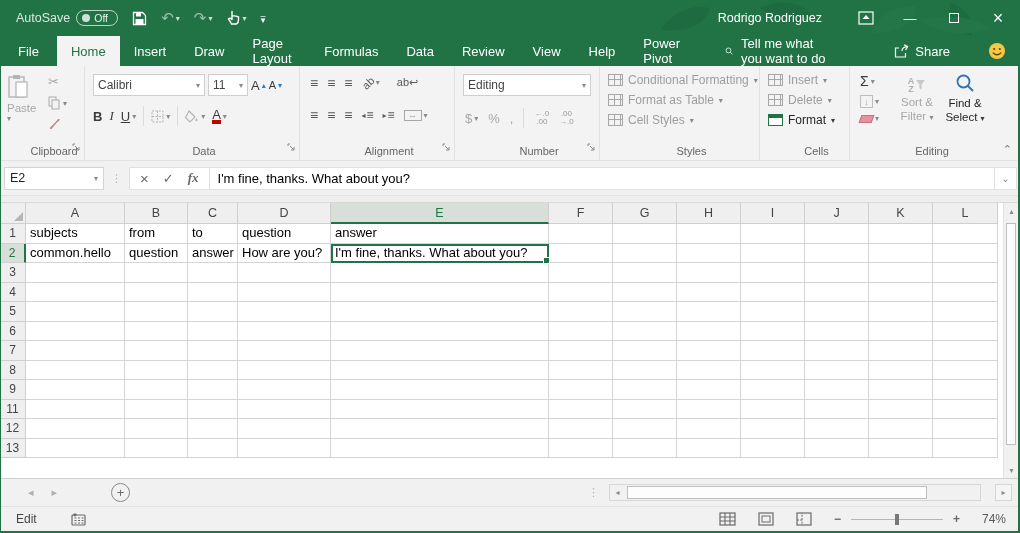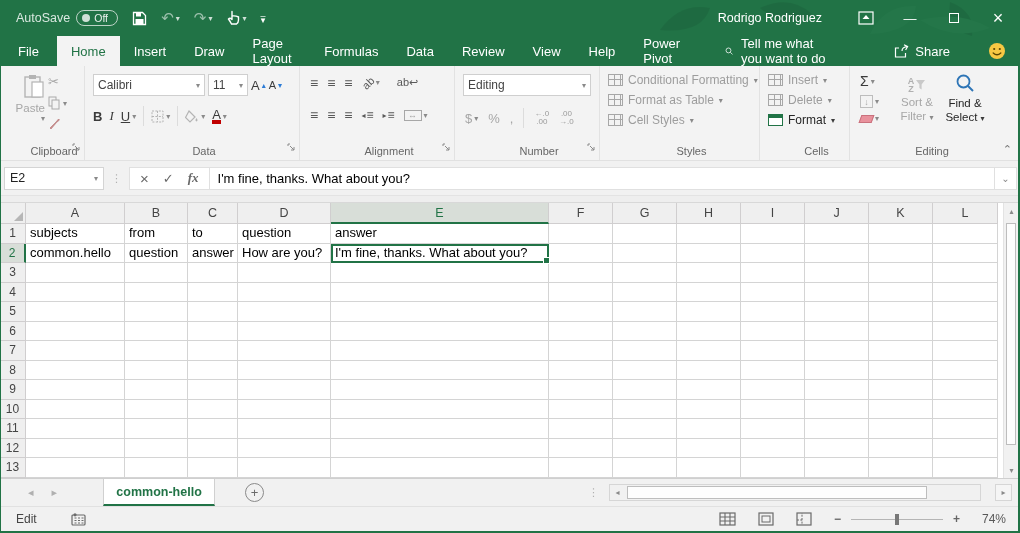--- a/index.html
+++ b/index.html
@@ -43,21 +43,21 @@
   .rgroup { position:relative; border-right:1px solid #e2e2e2; height:100%; flex:none; }
   .rgroup-label { position:absolute; bottom:3px; left:0; right:0; text-align:center; font-size:11px; color:#666;margin-left:24px; }
   .launcher { position:absolute; right:3px; bottom:4px; }
   .grayed { color:#a7a7a7 !important; }
   .dark { color:#3b3b3b; }
   .arr { font-size:8px; color:#8a8a8a; }
   .combo { background:#fff; border:1px solid #cfcfcf; height:22px; display:flex; align-items:center; font-size:12px; color:#444; padding:0 4px; justify-content:space-between; }
   .ribbon-btn { display:inline-flex; align-items:center; gap:2px; cursor:default; }
 
   
-  .paste-btn { position:absolute; left:7px; top:8px; width:38px; text-align:right; font-size:11.5px; }
+  .paste-btn { position:absolute; left:7px; top:8px; width:38px; text-align:left; font-size:11.5px; }
   .clip-col { position:absolute; left:48px; top:8px; display:flex; flex-direction:column; gap:7px; align-items:flex-start; }
   .clip-col .ribbon-btn { font-size:13px; }
 
   
   .fg-row1 { position:absolute; left:8px; top:8px; display:flex; gap:3px; align-items:center; }
   .fg-row2 { position:absolute; left:8px; top:40px; display:flex; gap:7px; align-items:center; font-size:13px; }
   .bold-b { font-weight:bold; }
   .ital-i { font-style:italic; font-family:"Liberation Serif", serif; }
   .und-u { text-decoration:underline; }
   .fontcolor-a { display:inline-block; line-height:11px; font-size:13px; color:#3b3b3b; border-bottom:4px solid #c00000; }
@@ -667,35 +667,20 @@
           <div class="cell" style="width: 218px;"></div>
           <div class="cell" style="width: 64px;"></div>
           <div class="cell" style="width: 64px;"></div>
           <div class="cell" style="width: 64px;"></div>
           <div class="cell" style="width: 64px;"></div>
           <div class="cell" style="width: 64px;"></div>
           <div class="cell" style="width: 64px;"></div>
           <div class="cell" style="width: 65px;"></div>
         </div>
         <div class="g-row">
-          <div class="row-h">10</div>
-          <div class="cell" style="width: 99px;"></div>
-          <div class="cell" style="width: 63px;"></div>
-          <div class="cell" style="width: 50px;"></div>
-          <div class="cell" style="width: 93px;"></div>
-          <div class="cell" style="width: 218px;"></div>
-          <div class="cell" style="width: 64px;"></div>
-          <div class="cell" style="width: 64px;"></div>
-          <div class="cell" style="width: 64px;"></div>
-          <div class="cell" style="width: 64px;"></div>
-          <div class="cell" style="width: 64px;"></div>
-          <div class="cell" style="width: 64px;"></div>
-          <div class="cell" style="width: 65px;"></div>
-        </div>
-        <div class="g-row">
           <div class="row-h">11</div>
           <div class="cell" style="width: 99px;"></div>
           <div class="cell" style="width: 63px;"></div>
           <div class="cell" style="width: 50px;"></div>
           <div class="cell" style="width: 93px;"></div>
           <div class="cell" style="width: 218px;"></div>
           <div class="cell" style="width: 64px;"></div>
           <div class="cell" style="width: 64px;"></div>
           <div class="cell" style="width: 64px;"></div>
           <div class="cell" style="width: 64px;"></div>
@@ -738,23 +723,20 @@
       <span class="sarrow" style="top:0">▴</span>
       <div class="vthumb"></div>
       <span class="sarrow" style="bottom:0">▾</span>
     </div>
   </div>
 
   <div class="sheetbar">
     <div class="nav-arrows">
       <span>◂</span>
       <span>▸</span>
-    </div>
-    <div class="sheet-tab">
-      <span>common-hello</span>
     </div>
     <div class="newsheet">+</div>
     <span class="hs-dots">⋮</span>
     <div class="hscroll">
       <span class="sarrow">◂</span>
       <div class="hthumb"></div>
     </div>
     <div class="hs-right">▸</div>
   </div>
 

